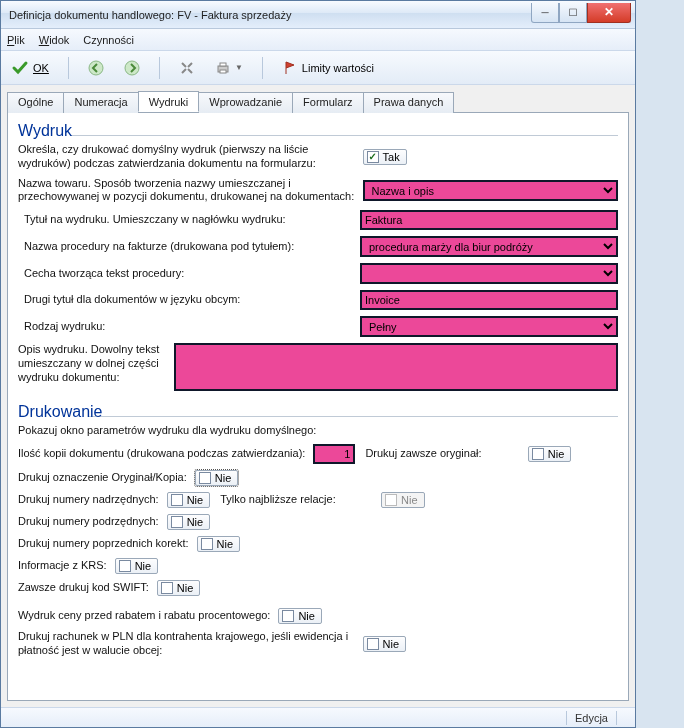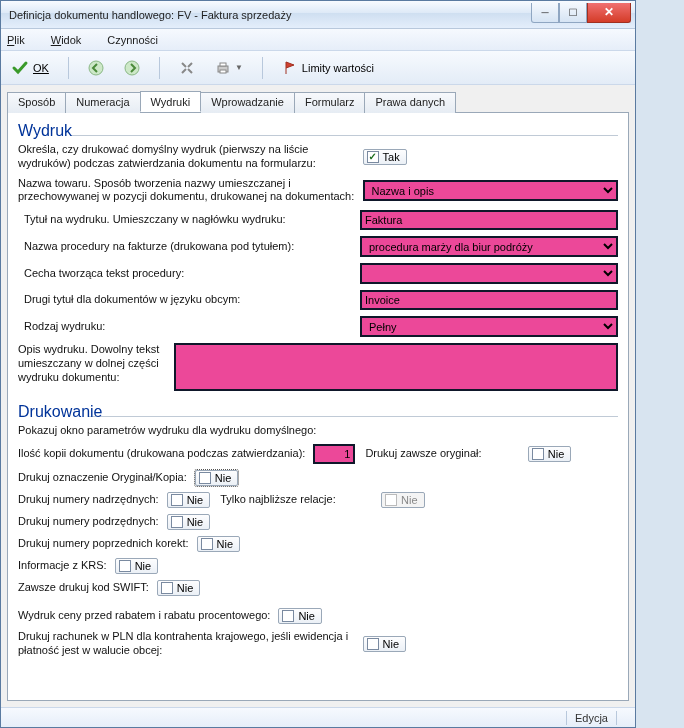--- a/index.html
+++ b/index.html
@@ -4,21 +4,21 @@
 <style>
 *{box-sizing:border-box;margin:0;padding:0;font-family:"Segoe UI",Tahoma,sans-serif;font-size:11px}
 body{background:#d8e4f0;width:684px;height:728px;overflow:hidden}
 .window{width:636px;height:728px;border:1px solid #5a7aa0;background:#fff;display:flex;flex-direction:column}
 .titlebar{height:28px;background:linear-gradient(#f8fbff,#dde9f7 45%,#cfdff1 46%,#e4eefb);display:flex;align-items:center;padding-left:8px;border-bottom:1px solid #b8c8dc}
 .titlebar .title{color:#222;flex:1}
 .winbtns{display:flex;height:20px;margin-right:4px;margin-top:-4px}
 .winbtn{width:28px;height:20px;border:1px solid #8fa6c2;border-top:none;background:linear-gradient(#f4f8fd,#d6e4f4);display:flex;align-items:center;justify-content:center;font-size:10px;color:#333}
 .winbtn.min{border-radius:0 0 0 3px}
 .winbtn.close{background:linear-gradient(#f07070,#d43c28);color:#fff;border-radius:0 0 3px 0;border-color:#a03020;width:44px;font-size:12px;font-weight:bold}
-.menubar{height:22px;background:linear-gradient(#f6f9fe,#e6eef9);display:flex;align-items:center;padding:0 6px;gap:26px;border-bottom:1px solid #cbd8ea}
+.menubar{height:22px;background:linear-gradient(#f6f9fe,#e6eef9);display:flex;align-items:center;padding:0 6px;gap:14px;border-bottom:1px solid #cbd8ea}
 .menubar span{color:#1a1a1a}
 .menubar span u{text-decoration:underline}
 .toolbar{height:34px;background:linear-gradient(#f7fafe,#e3ecf7);display:flex;align-items:center;padding:0 6px;gap:12px;border-bottom:1px solid #cbd8ea}
 .tb-btn{display:flex;align-items:center;gap:4px;padding:2px 4px;border-radius:3px}
 .icon{display:inline-block;width:16px;height:16px}
 .icon-check{width:18px;height:18px}
 .sep{width:1px;height:22px;background:#b8c8dc;margin:0 3px}
 .content{flex:1;background:#f0f0f0;padding:6px;overflow:hidden;display:flex;flex-direction:column}
 .tabs{display:flex;position:relative;z-index:2}
 .tab{padding:3px 10px;border:1px solid #9aa8b8;background:linear-gradient(#f7f9fc,#e6ecf3);border-bottom:none;margin-right:-1px;position:relative;top:1px;color:#222}
@@ -99,21 +99,21 @@
     <div class="tb-btn">
       <svg class="icon" viewBox="0 0 16 16">
           <path d="M4 2 L4 14 M4 2 L12 5 L4 8" fill="#d04030" stroke="#a03020"></path>
         </svg>
       <span>Limity wartości</span>
     </div>
   </div>
 
   <div class="content">
     <div class="tabs">
-      <div class="tab">Sposób</div>
+      <div class="tab">Ogólne</div>
       <div class="tab">Numeracja</div>
       <div class="tab active">Wydruki</div>
       <div class="tab">Wprowadzanie</div>
       <div class="tab">Formularz</div>
       <div class="tab">Prawa danych</div>
     </div>
 
     <div class="tabpanel">
 
       <div class="group-title">Wydruk</div>

